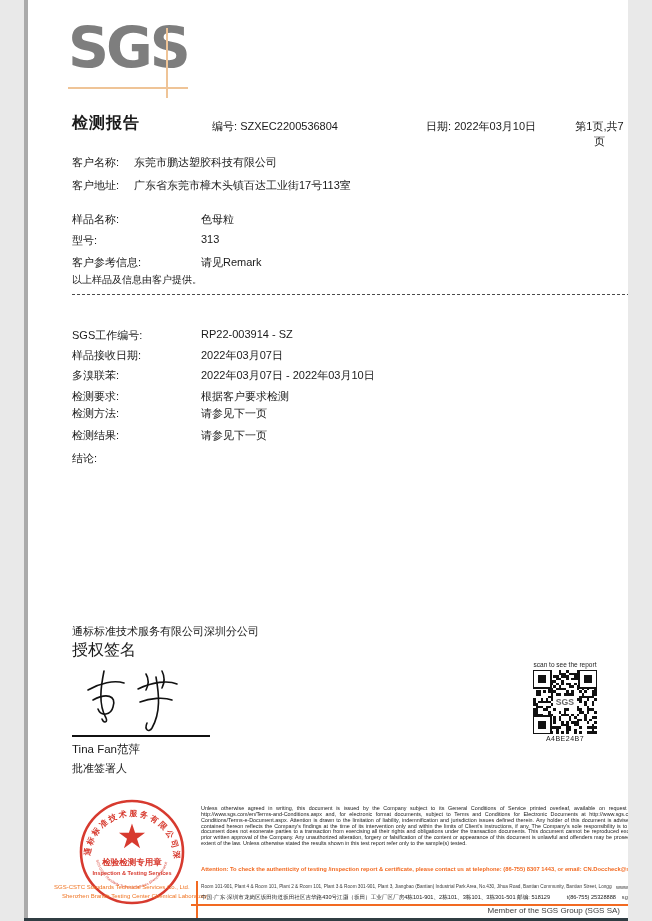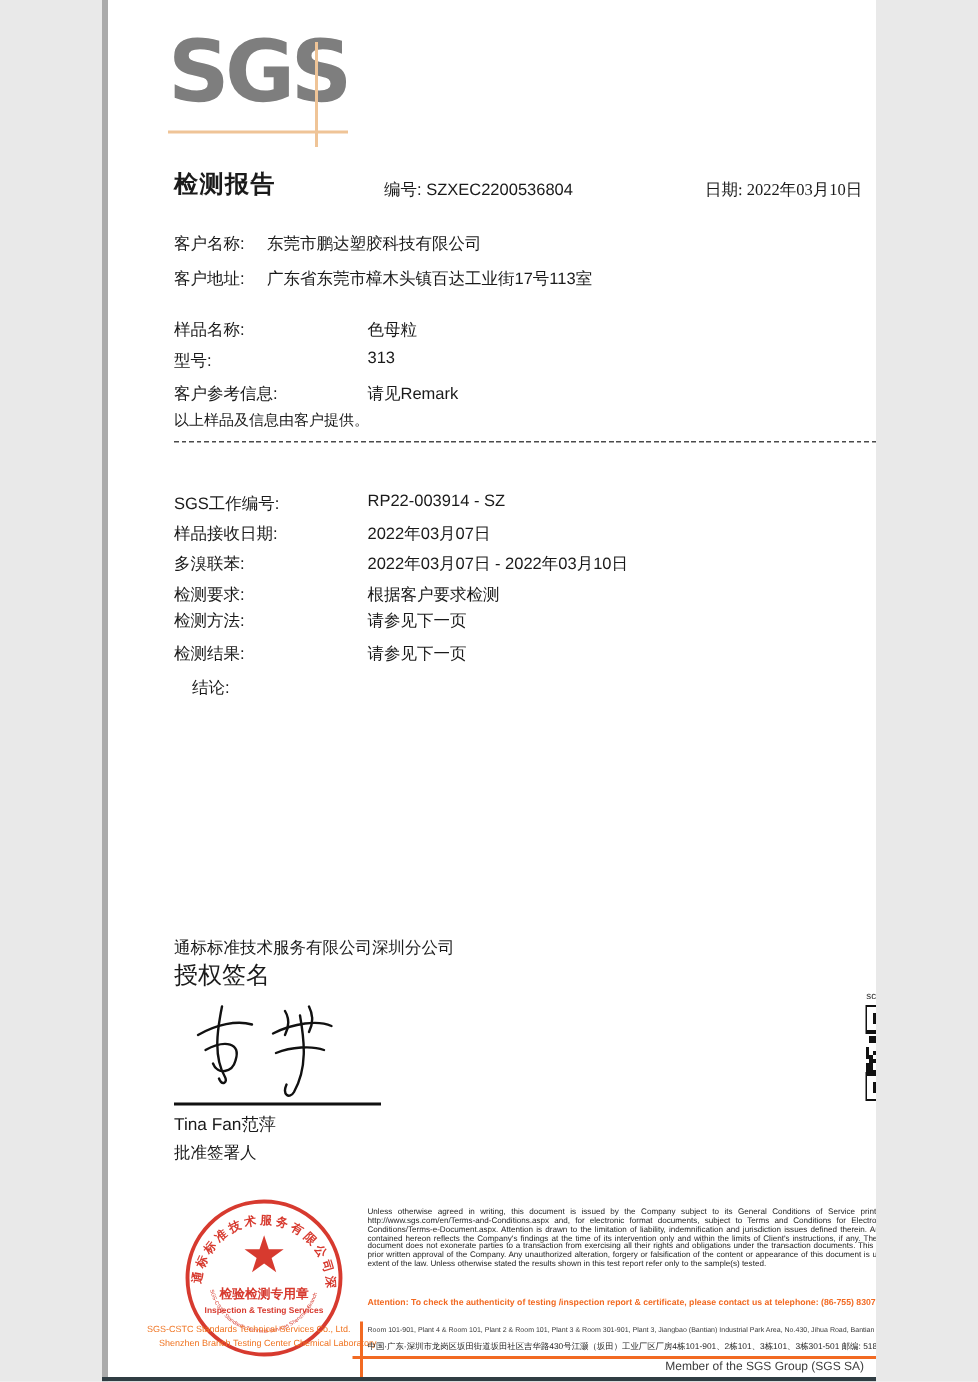--- a/index.html
+++ b/index.html
@@ -1,46 +1,46 @@
 <!DOCTYPE html>
 <html><head>
 <meta charset="utf-8">
 <style>
   html,body { margin:0; padding:0; background:#e9e9e9; }
   .page {
-    position:relative; width:516px; height:921px; background:#ffffff;
+    position:relative; width:604px; height:921px; background:#ffffff;
     font-family:"Liberation Sans", sans-serif; color:#1a1a1a;
     overflow:hidden; margin:0 auto;
   }
   .abs { position:absolute; }
   .edge-left { left:0; top:0; width:4px; height:100%; background:#ababab; }
   .edge-bottom { left:0; bottom:0; width:100%; height:3px; background:#303d43; }
 
   
   .logo-text { left:44px; top:20px; font-size:57px; font-weight:bold; color:#7e7e7e;
                letter-spacing:-3px; font-family:"DejaVu Sans", sans-serif; line-height:1; }
   .logo-hline { left:44px; top:87px; width:120px; height:2px; background:#efc497; }
   .logo-vline { left:142px; top:28px; width:2px; height:70px; background:#efc497; }
 
   .doc-title { left:48px; top:113px; font-size:16px; font-weight:bold; letter-spacing:1px; }
   .head-no   { left:188px; top:119px; font-size:11px; }
-  .head-date { left:402px; top:119px; font-size:11px;font-family:Liberation Serif, serif; }
+  .head-date { left:402px; top:119px; font-size:11px; }
   .head-page { left:547px; top:119px; font-size:11px;text-align:center; }
 
   
   .frow { position:absolute; left:48px; font-size:11px; white-space:nowrap; }
   .frow .val { position:absolute; white-space:nowrap; }
   .off-client { left:62px; }
   .off-main   { left:129px; }
 
   .note { left:48px; top:273px; font-size:10px; }
   .dash-sep { left:48px; top:294px; width:600px; height:1px;
               background:repeating-linear-gradient(90deg,#4a4a4a 0 3px,transparent 3px 5px); }
 
-  .conclusion-label { left:60px; top:451px; font-size:11px; }
+  .conclusion-label { left:48px; top:451px; font-size:11px; }
   .conclusion-text  { left:177px; top:450px; width:462px; font-size:11px; line-height:18.5px; }
 
   
   .sig-company { left:48px; top:624px; font-size:11px; }
   .sig-auth    { left:48px; top:640px; font-size:16px;font-family:Liberation Serif, serif; }
   .sig-script  { left:56px; top:664px; }
   .sig-line    { left:48px; top:735px; width:138px; height:2px; background:#111; }
   .sig-name    { left:48px; top:742px; font-size:11.5px; }
   .sig-title   { left:48px; top:761px; font-size:11px; }
 

